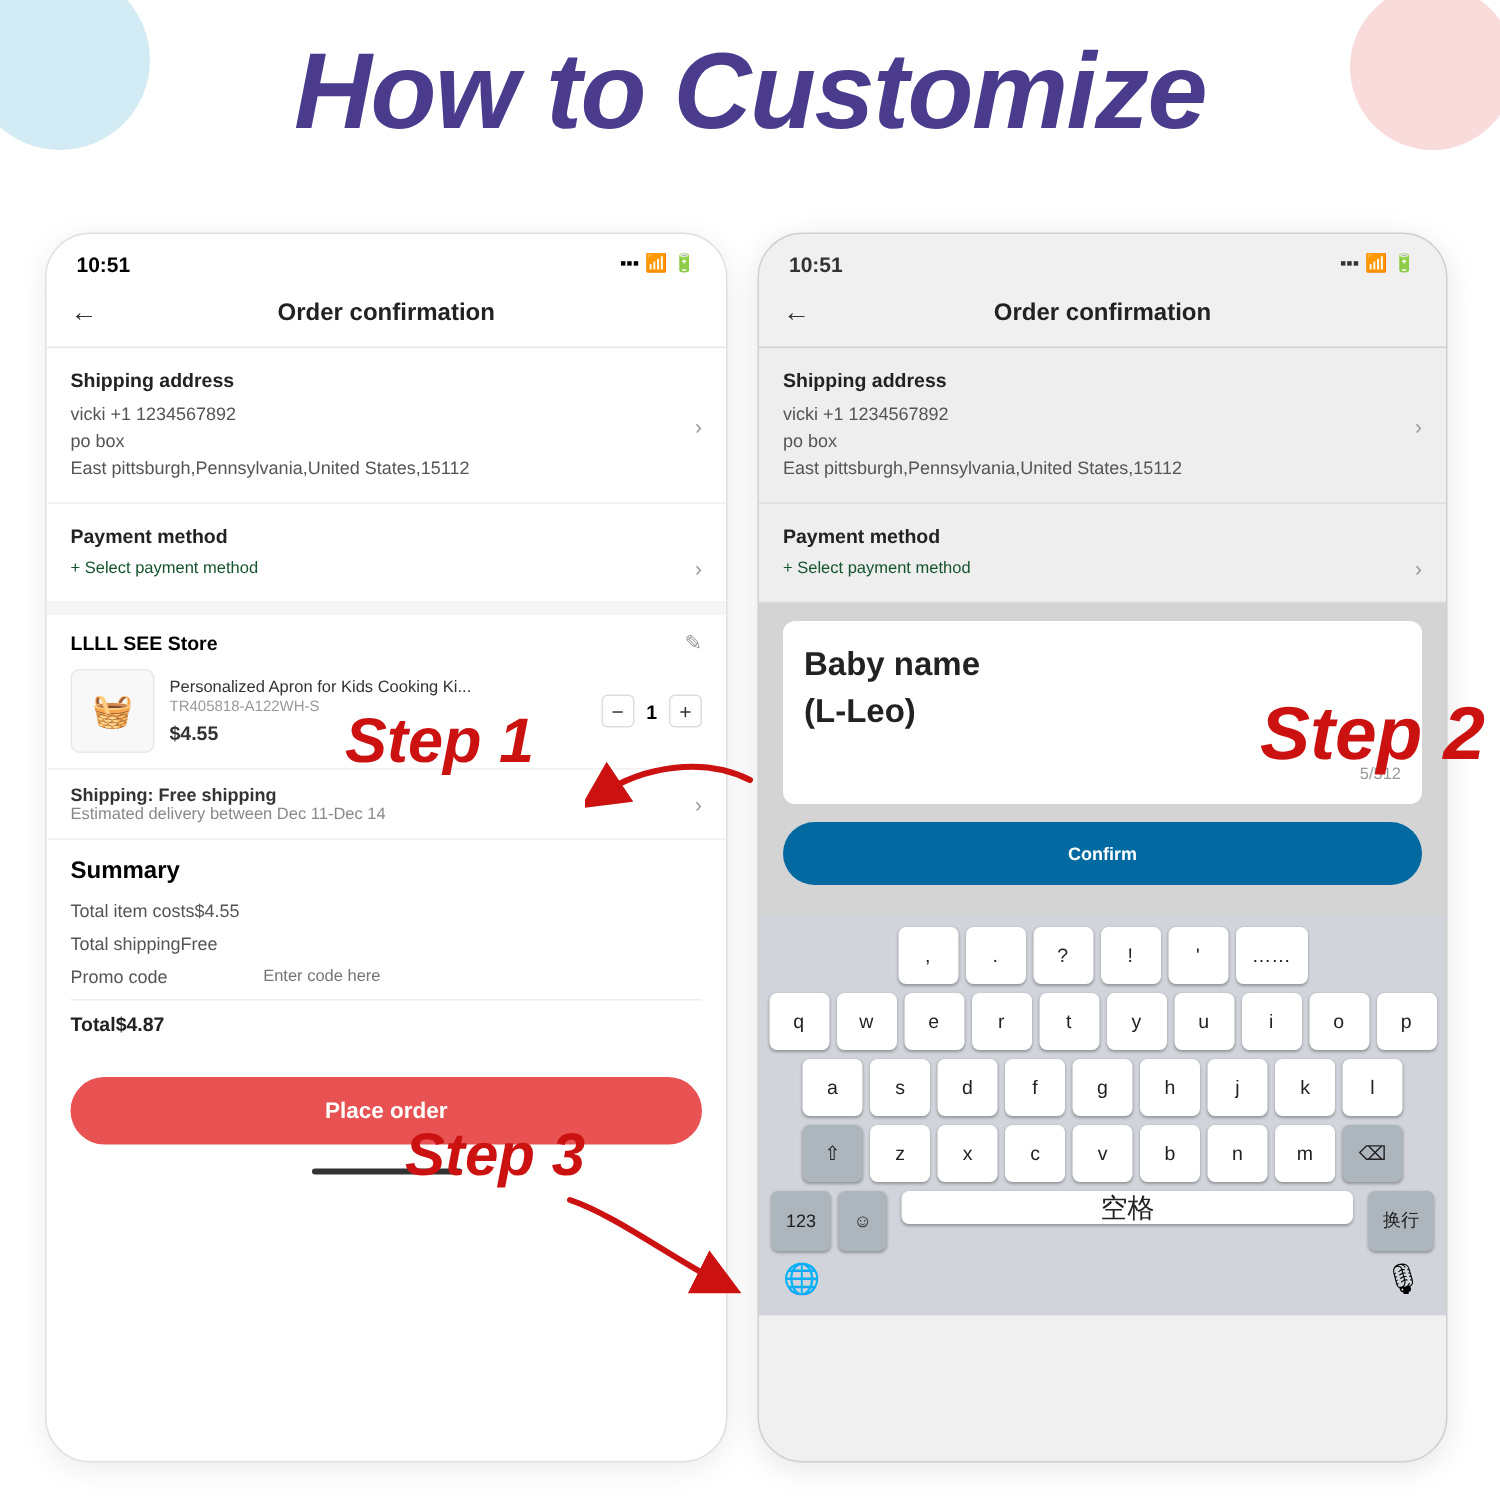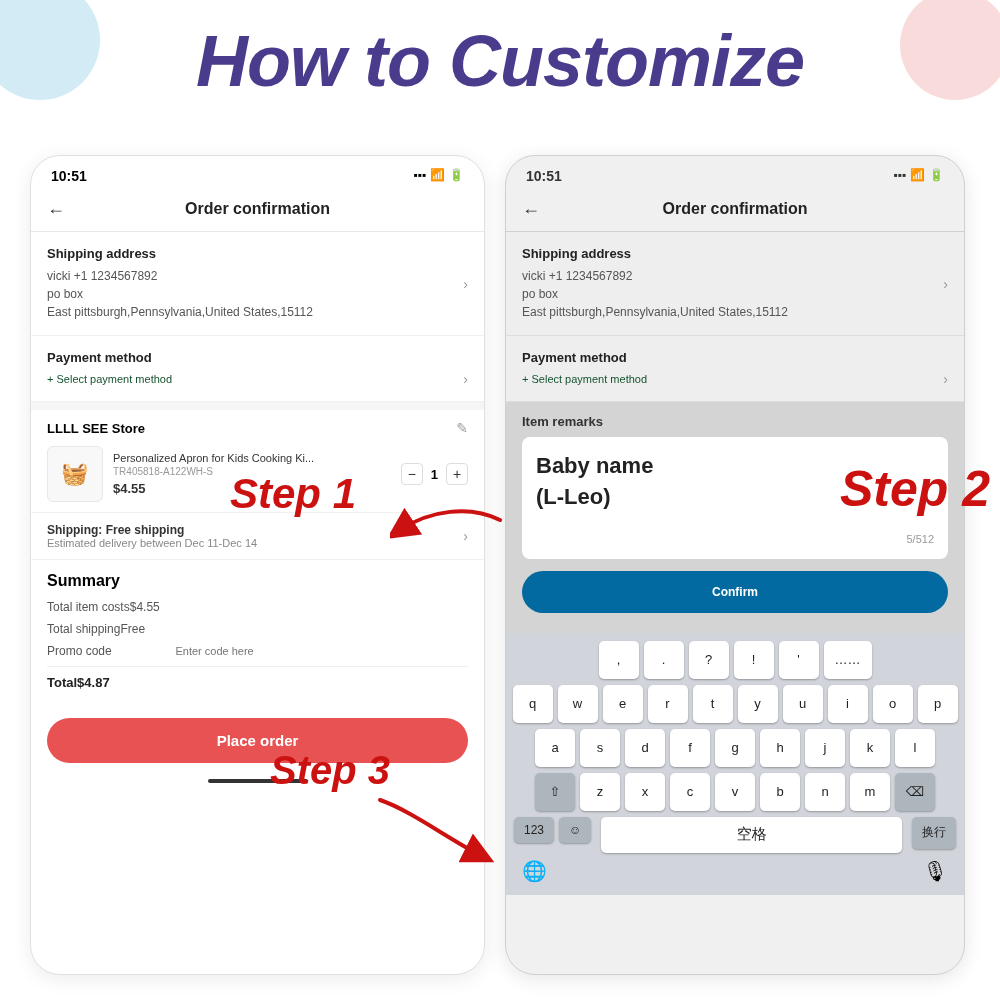--- a/index.html
+++ b/index.html
@@ -323,38 +323,38 @@
     .kb-key.backspace { flex: 1.3; }
     .kb-row-bottom {
       display: flex;
       justify-content: space-between;
       gap: 5px;
       padding: 0 4px;
     }
     .kb-bottom-key {
       background: #adb5bd;
       border-radius: 5px;
-      height: 26px;
+      height: 40px;
       display: flex;
       align-items: center;
       justify-content: center;
       font-size: 12px;
       color: #222;
       box-shadow: 0 1px 2px rgba(0,0,0,0.3);
       cursor: pointer;
     }
     .kb-space {
       background: white;
       border-radius: 5px;
-      height: 36px;
+      height: 22px;
       flex: 1;
       display: flex;
       align-items: center;
       justify-content: center;
-      font-size: 15px;
+      font-size: 18px;
       color: #222;
       box-shadow: 0 1px 2px rgba(0,0,0,0.3);
       cursor: pointer;
       margin: 0 5px;
     }
 
     
     .step-label {
       position: absolute;
       font-size: 42px;
@@ -518,21 +518,20 @@
 
   <div class="section" style="background:#eee;">
     <div class="section-title">Payment method</div>
     <div class="section-row">
       <span class="payment-link">+ Select payment method</span>
       <span class="chevron">›</span>
     </div>
   </div>
 
   <div class="item-remarks-section">
-    <div class="item-remarks-title">Item remarks</div>
     <div class="remarks-input-area">
       <div class="remarks-placeholder">
         <span>Baby name</span><br>
         <span>(L-Leo)</span>
       </div>
       <div class="remarks-counter">5/512</div>
     </div>
     <button class="confirm-btn">Confirm</button>
   </div>
 

